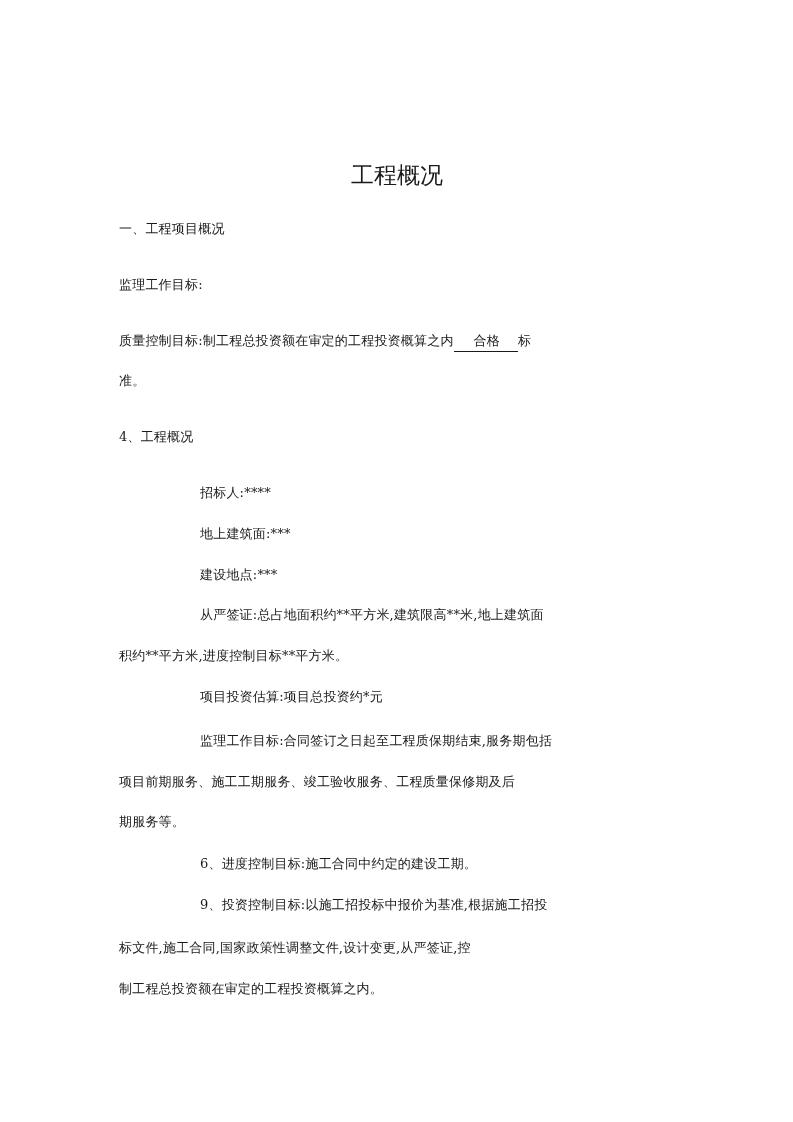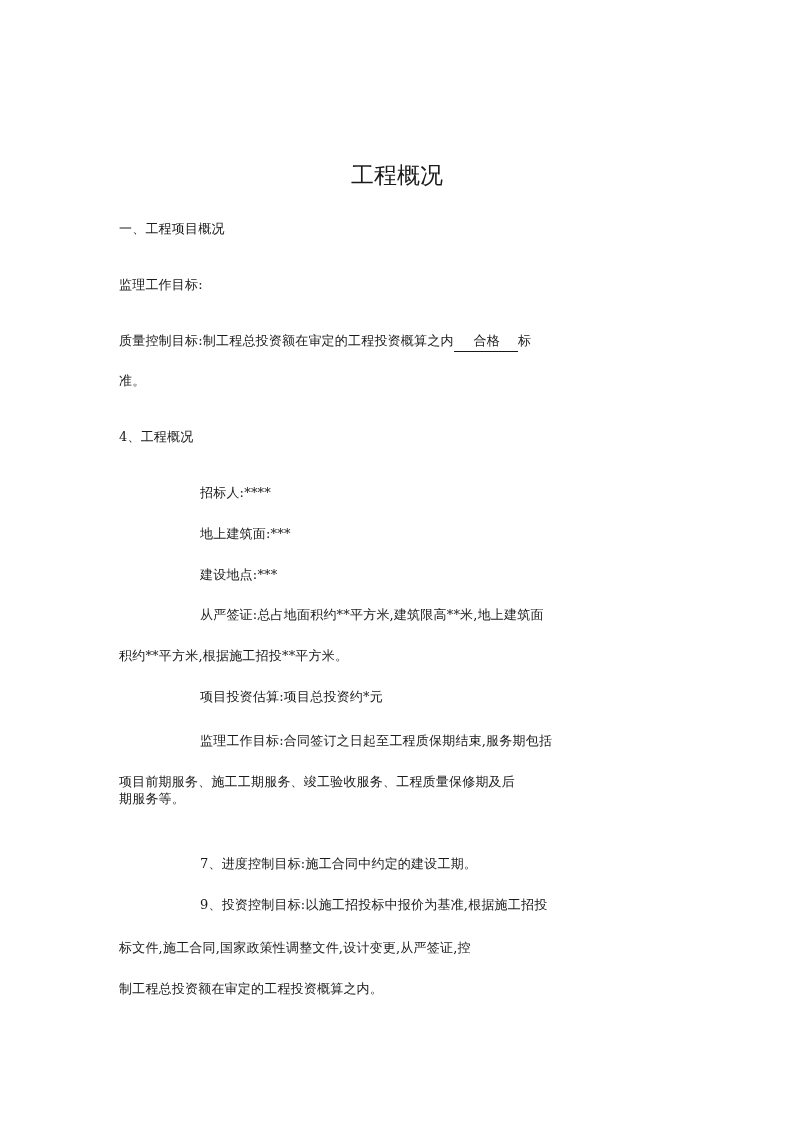--- a/index.html
+++ b/index.html
@@ -32,26 +32,26 @@
     <span>招标人:</span><span>****</span>
   </div>
   <div class="line indent" style="top:522px">
     <span>地上建筑面:</span><span>***</span>
   </div>
   <div class="line indent" style="top:563px">
     <span>建设地点:</span><span>***</span>
   </div>
 
   <div class="line indent" style="top:603px">从严签证:总占地面积约**平方米,建筑限高**米,地上建筑面</div>
-  <div class="line" style="top:644px">积约**平方米,根据施工招投**平方米。</div>
+  <div class="line" style="top:644px">积约**平方米,进度控制目标**平方米。</div>
 
   <div class="line indent" style="top:685px">项目投资估算:项目总投资约*元</div>
 
   <div class="line indent" style="top:729px">监理工作目标:合同签订之日起至工程质保期结束,服务期包括</div>
   <div class="line" style="top:770px">项目前期服务、施工工期服务、竣工验收服务、工程质量保修期及后</div>
-  <div class="line" style="top:787px">期服务等。</div>
+  <div class="line" style="top:810px">期服务等。</div>
 
-  <div class="line indent" style="top:852px">7、进度控制目标:施工合同中约定的建设工期。</div>
+  <div class="line indent" style="top:852px">6、进度控制目标:施工合同中约定的建设工期。</div>
 
   <div class="line indent" style="top:893px">9、投资控制目标:以施工招投标中报价为基准,根据施工招投</div>
   <div class="line" style="top:936px">标文件,施工合同,国家政策性调整文件,设计变更,从严签证,控</div>
   <div class="line" style="top:977px">制工程总投资额在审定的工程投资概算之内。</div>
 </div>
 
 </body></html>

